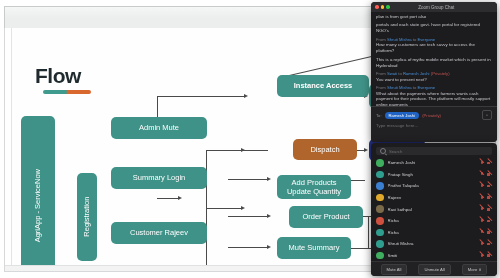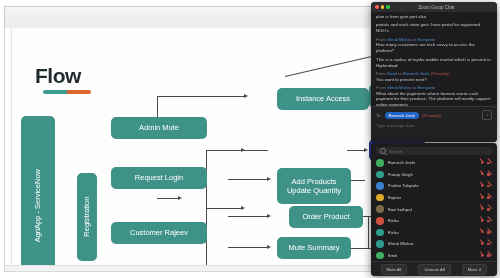--- a/index.html
+++ b/index.html
@@ -132,32 +132,33 @@
       <div class="node teal vert" style="left:16px;top:88px;width:34px;height:180px;">
         <span>AgriApp - ServiceNow</span>
       </div>
 
       <div class="node teal vert" style="left:72px;top:145px;width:20px;height:88px;">
         <span>Registration</span>
       </div>
 
       <div class="node teal" style="left:106px;top:89px;width:96px;height:22px;">Admin Mute</div>
 
-      <div class="node teal" style="left:106px;top:139px;width:96px;height:22px;">Request Login</div>
+      <div class="node teal" style="left:106px;top:139px;width:96px;height:22px;">Summary Login</div>
 
       <div class="node teal" style="left:106px;top:194px;width:96px;height:22px;">Customer Rajeev</div>
 
-      <div class="node teal" style="left:272px;top:60px;width:92px;height:22px;">Instance Access</div>
+      <div class="node teal" style="left:272px;top:47px;width:92px;height:22px;font-weight:bold;">Instance Access</div>
 
       <div class="node teal" style="left:364px;top:56px;width:62px;height:24px;">Request Created</div>
 
+      <div class="node brown" style="left:288px;top:111px;width:64px;height:21px;">Dispatch</div>
 
       <div class="node blue" style="left:364px;top:111px;width:56px;height:22px;">Confirm</div>
 
-      <div class="node teal" style="left:272px;top:140px;width:74px;height:36px;white-space:pre-line;">Add Products
+      <div class="node teal" style="left:272px;top:147px;width:74px;height:24px;white-space:pre-line;">Add Products
 Update Quantity</div>
 
       <div class="node teal" style="left:284px;top:178px;width:74px;height:22px;">Order Product</div>
 
       <div class="node teal" style="left:272px;top:209px;width:74px;height:22px;">Mute Summary</div>
 
       <div class="node blue" style="left:374px;top:178px;width:54px;height:22px;">Invoice</div>
 
       <div class="node blue" style="left:374px;top:210px;width:54px;height:22px;">Payment</div>
 

